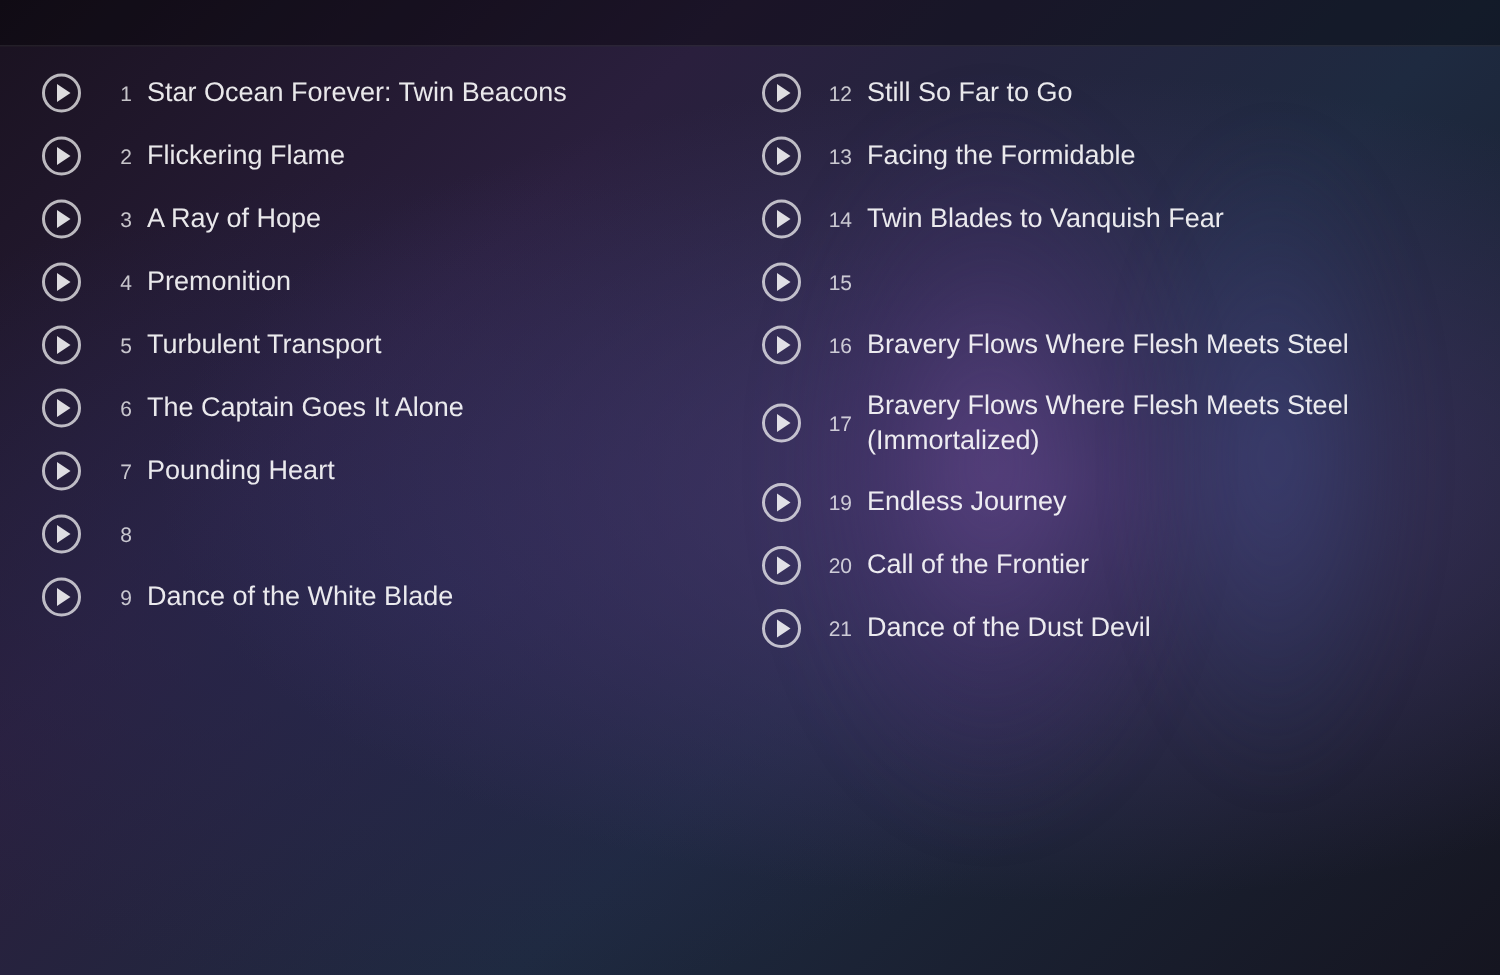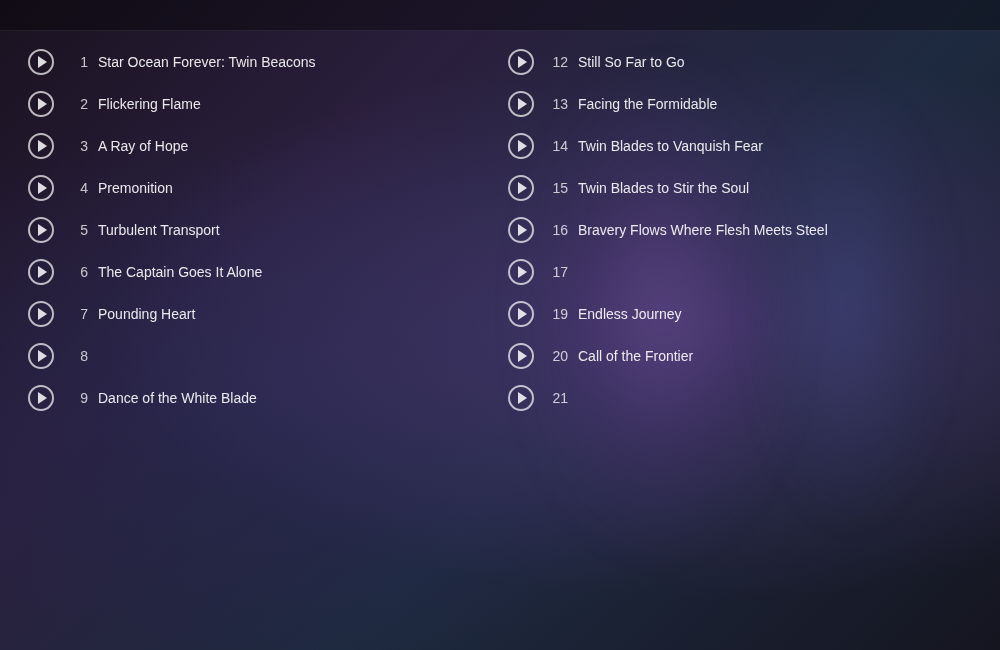--- a/index.html
+++ b/index.html
@@ -117,21 +117,21 @@
     .track-number {
       font-size: 14px;
       color: rgba(255,255,255,0.75);
       width: 26px;
       text-align: right;
       margin: 0 10px 0 8px;
       flex-shrink: 0;
     }
 
     .track-name {
-      font-size: 14px;
+      font-size: 18px;
       color: rgba(255,255,255,0.9);
       line-height: 1.3;
     }
   </style>
 </head>
 <body>
 
 <div class="bg"></div>
 <div class="bg-figure"></div>
 
@@ -225,50 +225,51 @@
             <div class="play-triangle"></div>
           </div>
           <span class="track-number">14</span>
           <span class="track-name">Twin Blades to Vanquish Fear</span>
         </div>
         <div class="track-item">
           <div class="play-btn">
             <div class="play-triangle"></div>
           </div>
           <span class="track-number">15</span>
-          <span class="track-name">Twin Blades to Stir the Soul</span>
         </div>
         <div class="track-item">
           <div class="play-btn">
             <div class="play-triangle"></div>
           </div>
           <span class="track-number">16</span>
           <span class="track-name">Bravery Flows Where Flesh Meets Steel</span>
         </div>
         <div class="track-item">
           <div class="play-btn">
             <div class="play-triangle"></div>
           </div>
           <span class="track-number">17</span>
+          <span class="track-name">Bravery Flows Where Flesh Meets Steel (Immortalized)</span>
         </div>
         <div class="track-item">
           <div class="play-btn">
             <div class="play-triangle"></div>
           </div>
           <span class="track-number">19</span>
           <span class="track-name">Endless Journey</span>
         </div>
         <div class="track-item">
           <div class="play-btn">
             <div class="play-triangle"></div>
           </div>
           <span class="track-number">20</span>
           <span class="track-name">Call of the Frontier</span>
         </div>
         <div class="track-item">
           <div class="play-btn">
             <div class="play-triangle"></div>
           </div>
           <span class="track-number">21</span>
+          <span class="track-name">Dance of the Dust Devil</span>
         </div>
       </div>
   </div>
 </div>
 
 </body></html>

